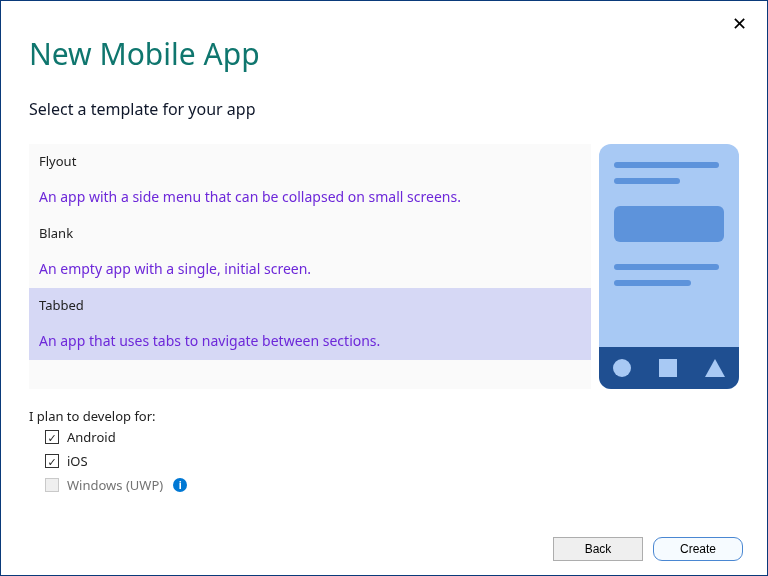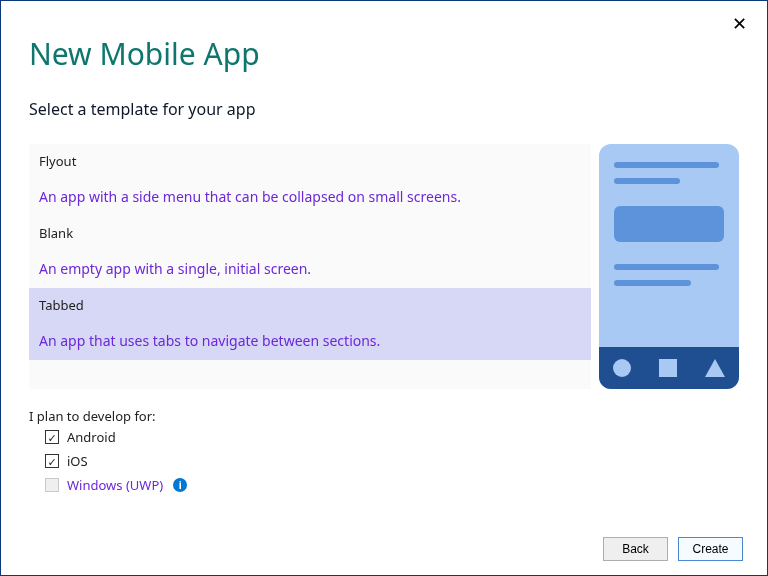--- a/index.html
+++ b/index.html
@@ -46,34 +46,34 @@
   .tab-tri { width: 0; height: 0; border-left: 10px solid transparent; border-right: 10px solid transparent; border-bottom: 18px solid #a8c9f4; }
   .plan-section { margin-top: 18px; font-size: 13px; color: #222; }
   .plan-label { }
   .chk-row { display: flex; align-items: center; gap: 8px; padding: 3px 0 3px 16px; }
   .chk {
     width: 14px; height: 14px; border: 1px solid #333; background: #fff;
     display: flex; align-items: center; justify-content: center; flex-shrink: 0;
     cursor: pointer; font-size: 11px; line-height: 1;
   }
   .chk.disabled { border-color: #c9c9c9; background: #efefef; cursor: default; }
-  .chk-row.disabled .chk-label { color: #6d28d9; }
+  .chk-row.disabled .chk-label { color: #737373; }
   .info-icon {
     width: 14px; height: 14px; border-radius: 50%; background: #0078d4;
     color: #fff; font-size: 10px; font-weight: 700; display: inline-flex;
     align-items: center; justify-content: center; margin-left: 2px;
   }
   .footer {
     position: absolute; bottom: 14px; right: 24px; display: flex; gap: 10px;
   }
   .btn {
-    width: 65px; height: 24px; font-size: 12px; border: 1px solid #adadad;
+    width: 90px; height: 24px; font-size: 12px; border: 1px solid #adadad;
     background: #efefef; cursor: pointer;
   }
-  .btn.primary { border-color: #4a87d2; background: #f6fbff; }
+  .btn.primary { border-color: #4a87d2; background: #f6fbff; border-radius: 9px; }
 </style>
 </head>
 <body>
 
 <div class="window">
 
   <button class="close-btn">✕</button>
 
   <h1 class="title">New Mobile App</h1>
   <div class="subtitle">Select a template for your app</div>

